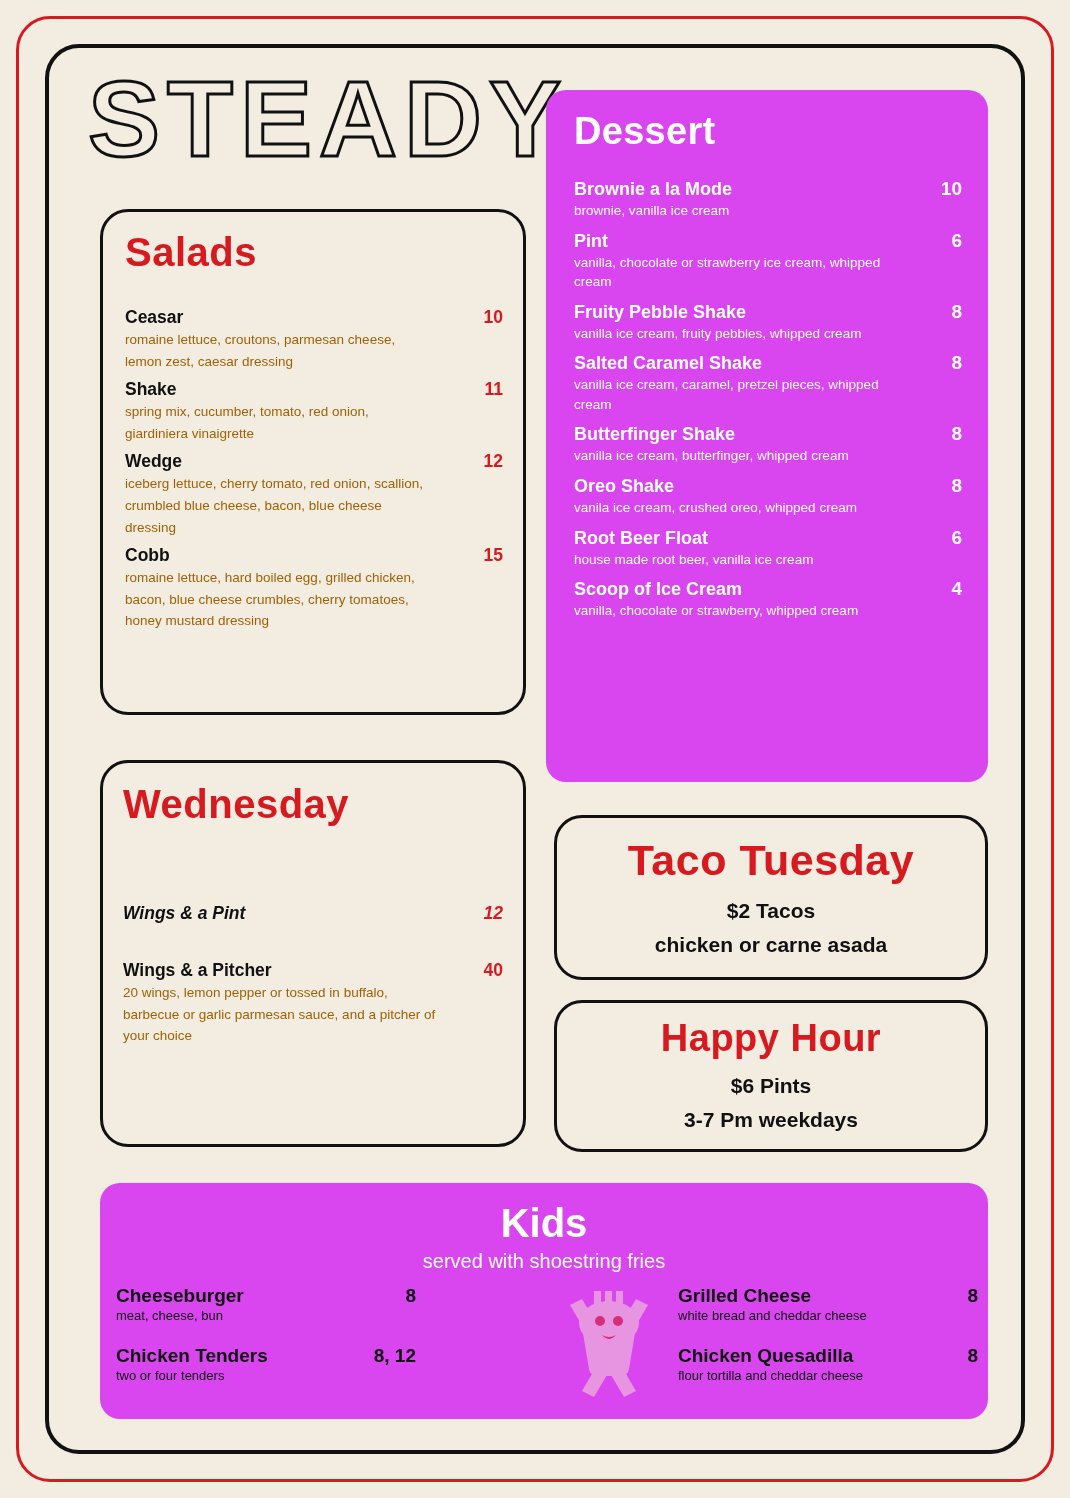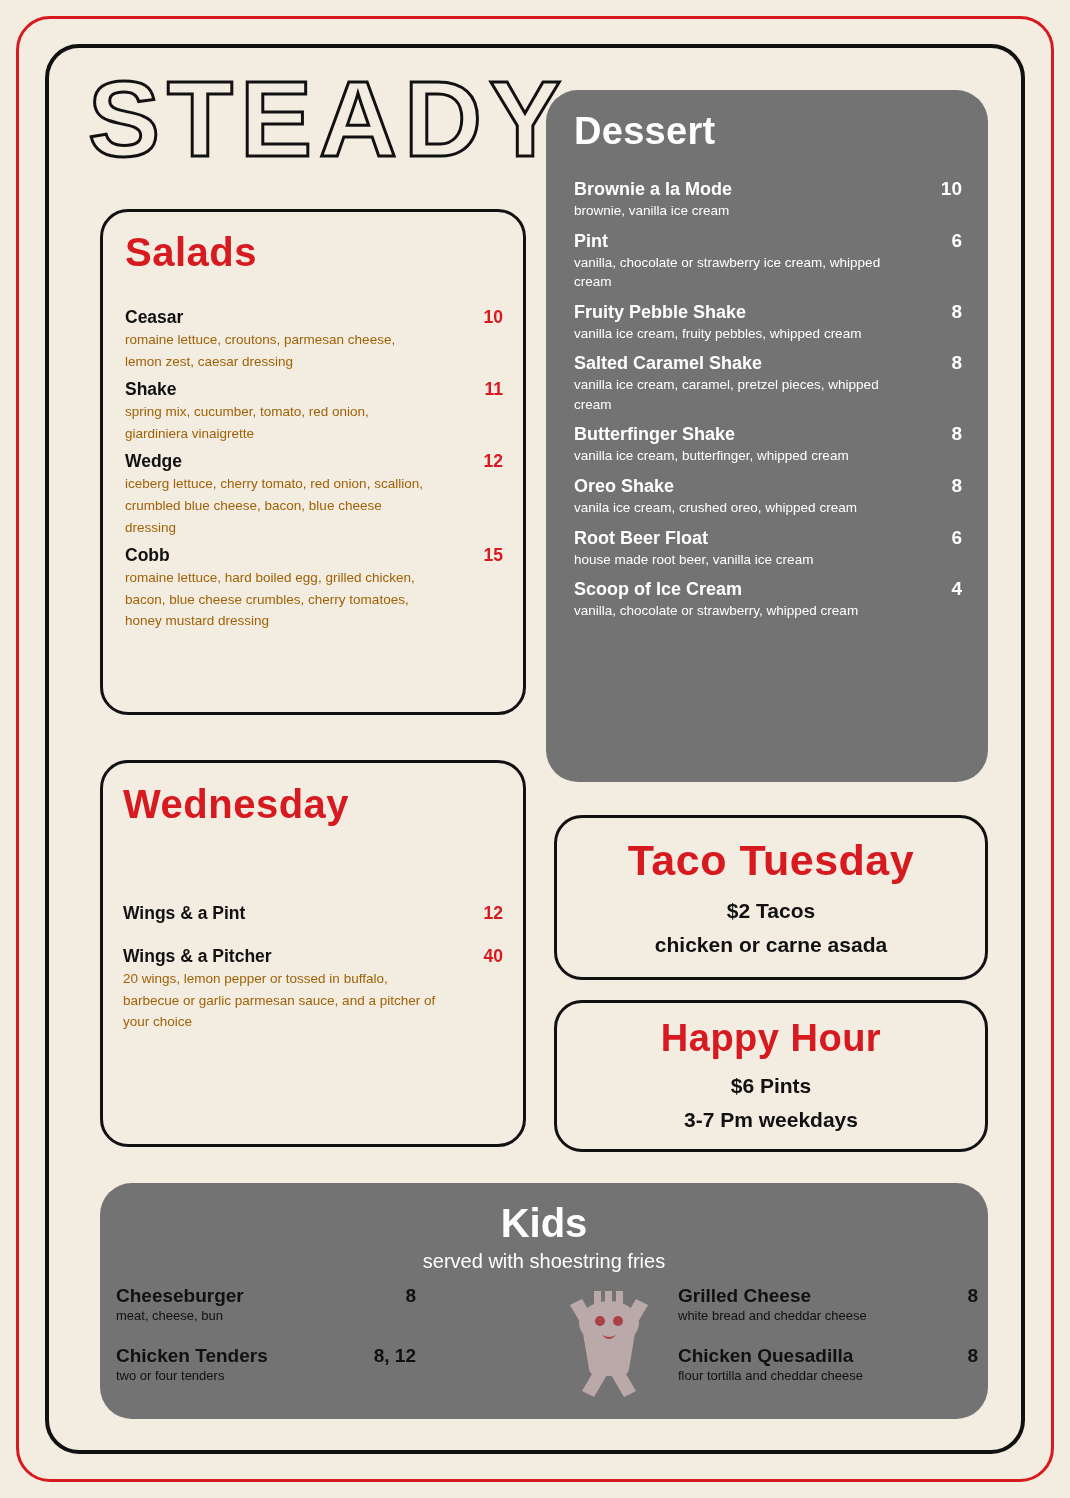--- a/index.html
+++ b/index.html
@@ -63,22 +63,22 @@
   
   .card-outline {
     position: absolute;
     border: 3px solid #111111;
     border-radius: 28px;
     box-sizing: border-box;
     background: #f2ece1;
   }
   .card-red {
     position: absolute;
-    background: #737373;
-    border-radius: 32px;
+    background: #d946ef;
+    border-radius: 20px;
     box-sizing: border-box;
   }
 
   .section-title-red {
     color: #d71920;
     font-weight: bold;
     font-size: 40px;
     letter-spacing: 0.5px;
   }
   .section-title-white {
@@ -308,21 +308,21 @@
         <div class="d-desc">vanilla, chocolate or strawberry, whipped cream</div>
       </div>
     </div>
   </div>
 
   <div class="card-outline" id="wing-card">
     <div class="section-title-red" id="wing-title">
       <div>Wednesday</div>
     </div>
     <div id="wing-list">
-      <div class="item" style="margin-bottom:22px;">
+      <div class="item" style="margin-bottom:36px;font-style:italic;">
         <div class="item-head">
           <span class="item-name">Wings &amp; a Pint</span>
           <span class="item-price">12</span>
         </div>
       </div>
       <div class="item">
         <div class="item-head">
           <span class="item-name">Wings &amp; a Pitcher</span>
           <span class="item-price">40</span>
         </div>

